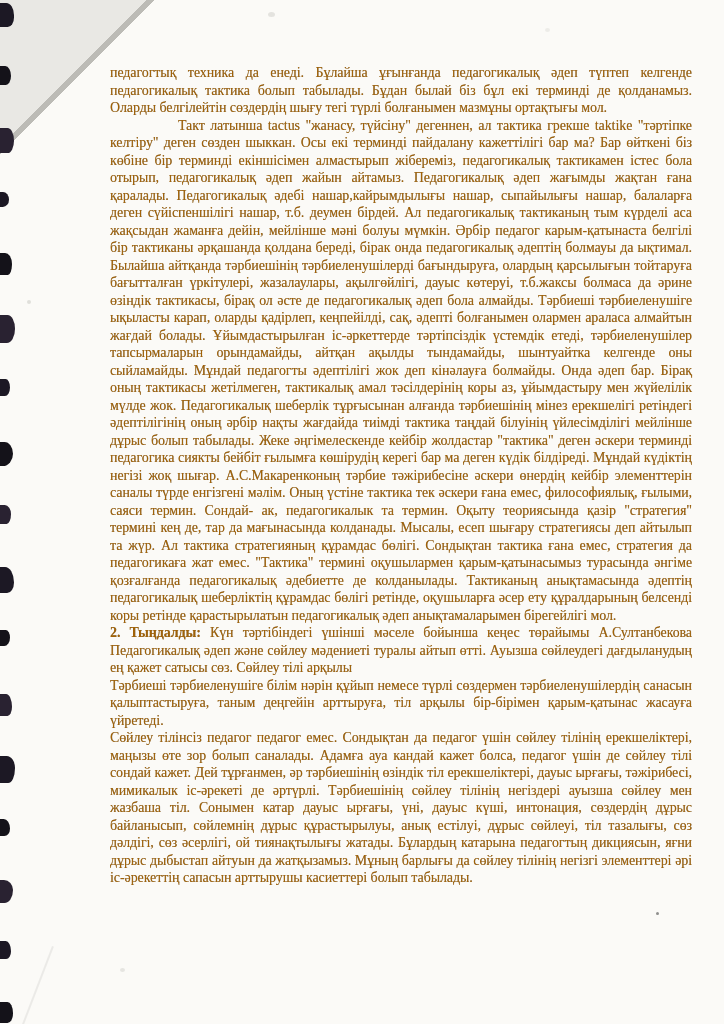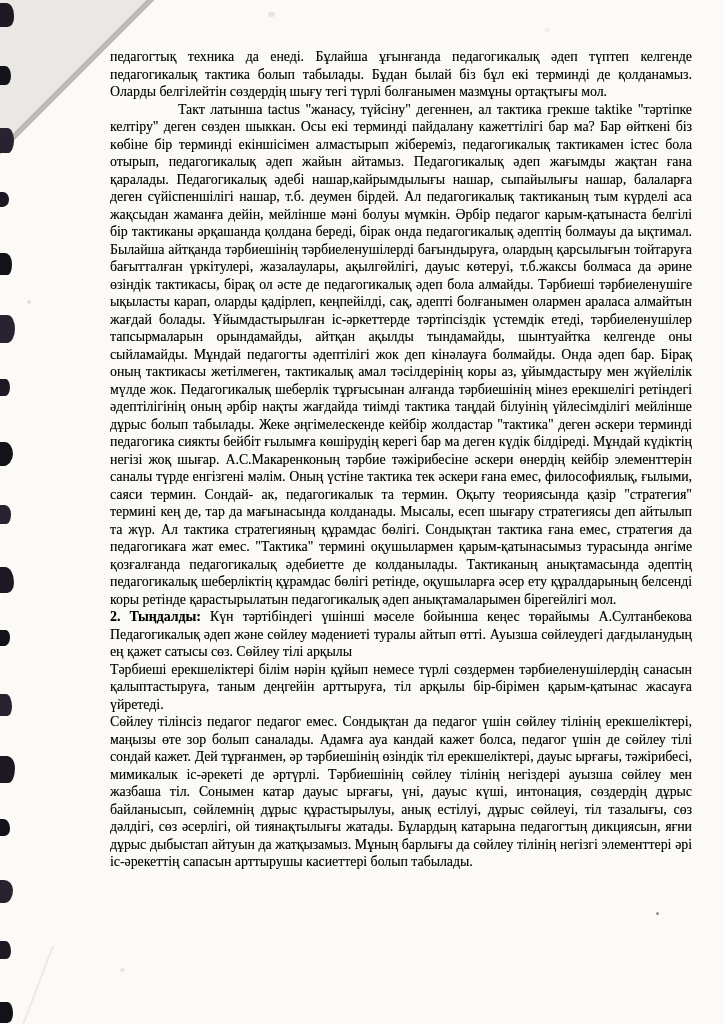--- a/index.html
+++ b/index.html
@@ -11,23 +11,23 @@
     font-family:"Liberation Serif","DejaVu Serif",serif;
   }
   .corner-fold{
     position:absolute;left:0;top:0;width:154px;height:154px;
     background:linear-gradient(135deg,#e9e8e4 0 47.5%,#bcbbb6 47.5% 50%,rgba(0,0,0,0) 50%);
     pointer-events:none;
   }
   .torn-edge{position:absolute;left:0;top:0;width:20px;height:1024px;}
   .mark{position:absolute;left:0;}
   .text-block{
-    position:absolute;left:110px;top:48px;width:582px;
+    position:absolute;left:110px;top:64px;width:582px;
     font-size:13.8px;line-height:17.5px;
-    color:#000000;
+    color:#a16207;
     text-shadow:0.2px 0.2px 0.35px rgba(40,40,45,0.45);
   }
   .para{margin:0;text-align:justify;}
   .para.indent{text-indent:68px;}
   .speck{position:absolute;border-radius:50%;}
   .crease{position:absolute;transform-origin:top left;}
 </style>
 </head>
 <body>
 
@@ -49,21 +49,21 @@
       <div class="mark" style="top: 756px; width: 15px; height: 27px; background: rgb(28, 24, 36); border-radius: 0px 69% 57% 0px / 0px 56% 69% 0px;"></div>
       <div class="mark" style="top: 819px; width: 10px; height: 17px; background: rgb(20, 18, 25); border-radius: 0px 76% 68% 0px / 0px 69% 51% 0px;"></div>
       <div class="mark" style="top: 880px; width: 13px; height: 23px; background: rgb(41, 34, 49); border-radius: 0px 83% 79% 0px / 0px 52% 68% 0px;"></div>
       <div class="mark" style="top: 941px; width: 11px; height: 18px; background: rgb(28, 24, 36); border-radius: 0px 55% 50% 0px / 0px 65% 50% 0px;"></div>
       <div class="mark" style="top: 1002px; width: 13px; height: 21px; background: rgb(20, 18, 25); border-radius: 0px 62% 61% 0px / 0px 78% 67% 0px;"></div>
     </div>
   <div class="text-block">
       <p class="para"><span>педагогтық техника да енеді. Бұлайша ұғынғанда педагогикалық әдеп түптеп келгенде педагогикалық тактика болып табылады. Бұдан былай біз бұл екі терминді де қолданамыз. Оларды белгілейтін сөздердің шығу тегі түрлі болғанымен мазмұны ортақтығы мол.</span></p>
       <p class="para indent"><span>Такт латынша tactus "жанасу, түйсіну" дегеннен, ал тактика грекше taktike "тәртіпке келтіру" деген сөзден шыккан. Осы екі терминді пайдалану кажеттілігі бар ма? Бар өйткені біз көбіне бір терминді екіншісімен алмастырып жібереміз, педагогикалық тактикамен істес бола отырып, педагогикалық әдеп жайын айтамыз. Педагогикалық әдеп жағымды жақтан ғана қаралады. Педагогикалық әдебі нашар,кайрымдылығы нашар, сыпайылығы нашар, балаларға деген сүйіспеншілігі нашар, т.б. деумен бірдей. Ал педагогикалық тактиканың тым күрделі аса жақсыдан жаманға дейін, мейлінше мәні болуы мүмкін. Әрбір педагог карым-қатынаста белгілі бір тактиканы әрқашанда қолдана береді, бірак онда педагогикалық әдептің болмауы да ықтимал. Былайша айтқанда тәрбиешінің тәрбиеленушілерді бағындыруға, олардың қарсылығын тойтаруға бағытталған үркітулері, жазалаулары, ақылгөйлігі, дауыс көтеруі, т.б.жаксы болмаса да әрине өзіндік тактикасы, бірақ ол әсте де педагогикалық әдеп бола алмайды. Тәрбиеші тәрбиеленушіге ықыласты карап, оларды қадірлеп, кеңпейілді, сақ, әдепті болғанымен олармен араласа алмайтын жағдай болады. Ұйымдастырылған іс-әркеттерде тәртіпсіздік үстемдік етеді, тәрбиеленушілер тапсырмаларын орындамайды, айтқан ақылды тындамайды, шынтуайтка келгенде оны сыйламайды. Мұндай педагогты әдептілігі жок деп кінәлауға болмайды. Онда әдеп бар. Бірақ оның тактикасы жетілмеген, тактикалық амал тәсілдерінің коры аз, ұйымдастыру мен жүйелілік мүлде жок. Педагогикалық шеберлік тұрғысынан алғанда тәрбиешінің мінез ерекшелігі ретіндегі әдептілігінің оның әрбір нақты жағдайда тиімді тактика таңдай білуінің үйлесімділігі мейлінше дұрыс болып табылады. Жеке әңгімелескенде кейбір жолдастар "тактика" деген әскери терминді педагогика сиякты бейбіт ғылымға көшірудің керегі бар ма деген күдік білдіреді. Мұндай күдіктің негізі жоқ шығар. А.С.Макаренконың тәрбие тәжірибесіне әскери өнердің кейбір элементтерін саналы түрде енгізгені мәлім. Оның үстіне тактика тек әскери ғана емес, философиялық, ғылыми, саяси термин. Сондай- ак, педагогикалык та термин. Оқыту теориясында қазір "стратегия" термині кең де, тар да мағынасында колданады. Мысалы, есеп шығару стратегиясы деп айтылып та жүр. Ал тактика стратегияның құрамдас бөлігі. Сондықтан тактика ғана емес, стратегия да педагогикаға жат емес. "Тактика" термині оқушылармен қарым-қатынасымыз турасында әнгіме қозғалғанда педагогикалық әдебиетте де колданылады. Тактиканың анықтамасында әдептің педагогикалық шеберліктің құрамдас бөлігі ретінде, оқушыларға әсер ету құралдарының белсенді коры ретінде қарастырылатын педагогикалық әдеп анықтамаларымен бірегейлігі мол.</span></p>
       <p class="para"><b>2. Тыңдалды:</b> <span>Күн тәртібіндегі үшінші мәселе бойынша кеңес төрайымы А.Султанбекова Педагогикалық әдеп және сөйлеу мәдениеті туралы айтып өтті. Ауызша сөйлеудегі дағдыланудың ең қажет сатысы сөз. Сөйлеу тілі арқылы</span></p>
-      <p class="para"><span>Тәрбиеші ерекшеліктері білім нәрін құйып немесе түрлі сөздермен тәрбиеленушілердің санасын қалыптастыруға, таным деңгейін арттыруға, тіл арқылы бір-бірімен қарым-қатынас жасауға үйретеді.</span></p>
+      <p class="para"><span>Тәрбиеші тәрбиеленушіге білім нәрін құйып немесе түрлі сөздермен тәрбиеленушілердің санасын қалыптастыруға, таным деңгейін арттыруға, тіл арқылы бір-бірімен қарым-қатынас жасауға үйретеді.</span></p>
       <p class="para"><span>Сөйлеу тілінсіз педагог педагог емес. Сондықтан да педагог үшін сөйлеу тілінің ерекшеліктері, маңызы өте зор болып саналады. Адамға ауа кандай кажет болса, педагог үшін де сөйлеу тілі сондай кажет. Дей тұрғанмен, әр тәрбиешінің өзіндік тіл ерекшеліктері, дауыс ырғағы, тәжірибесі, мимикалык іс-әрекеті де әртүрлі. Тәрбиешінің сөйлеу тілінің негіздері ауызша сөйлеу мен жазбаша тіл. Сонымен катар дауыс ырғағы, үні, дауыс күші, интонация, сөздердің дұрыс байланысып, сөйлемнің дұрыс құрастырылуы, анық естілуі, дұрыс сөйлеуі, тіл тазалығы, сөз дәлдігі, сөз әсерлігі, ой тиянақтылығы жатады. Бұлардың катарына педагогтың дикциясын, яғни дұрыс дыбыстап айтуын да жатқызамыз. Мұның барлығы да сөйлеу тілінің негізгі элементтері әрі іс-әрекеттің сапасын арттырушы касиеттері болып табылады.</span></p>
     </div>
 <div class="speck" style="left: 268px; top: 12px; width: 7px; height: 5px; background: rgb(228, 227, 223);"></div>
     <div class="speck" style="left: 545px; top: 28px; width: 5px; height: 4px; background: rgb(237, 236, 232);"></div>
     <div class="speck" style="left: 27px; top: 300px; width: 4px; height: 4px; background: rgb(224, 223, 219);"></div>
     <div class="speck" style="left: 656px; top: 912px; width: 3px; height: 3px; background: rgb(143, 143, 141);"></div>
     <div class="speck" style="left: 120px; top: 968px; width: 5px; height: 4px; background: rgb(230, 229, 225);"></div>
     <div class="crease" style="left: 52px; top: 946px; width: 2px; height: 105px; background: rgba(100, 100, 95, 0.1); transform: rotate(21deg);"></div>
   </div>
 

